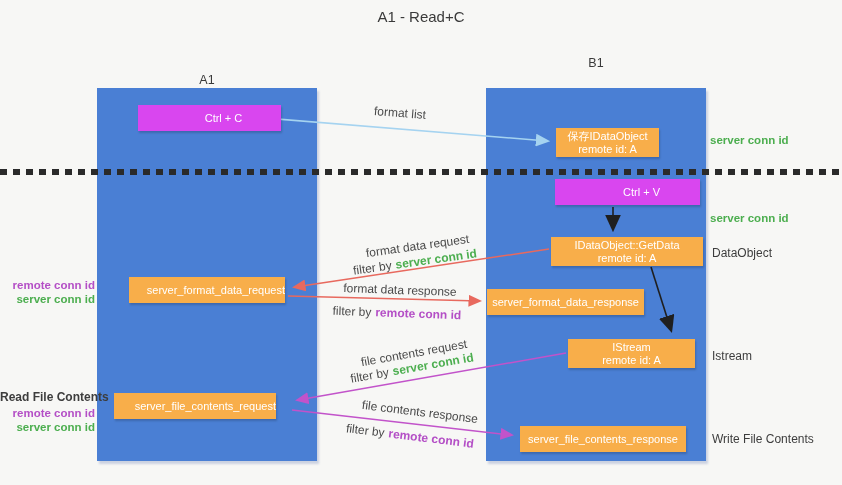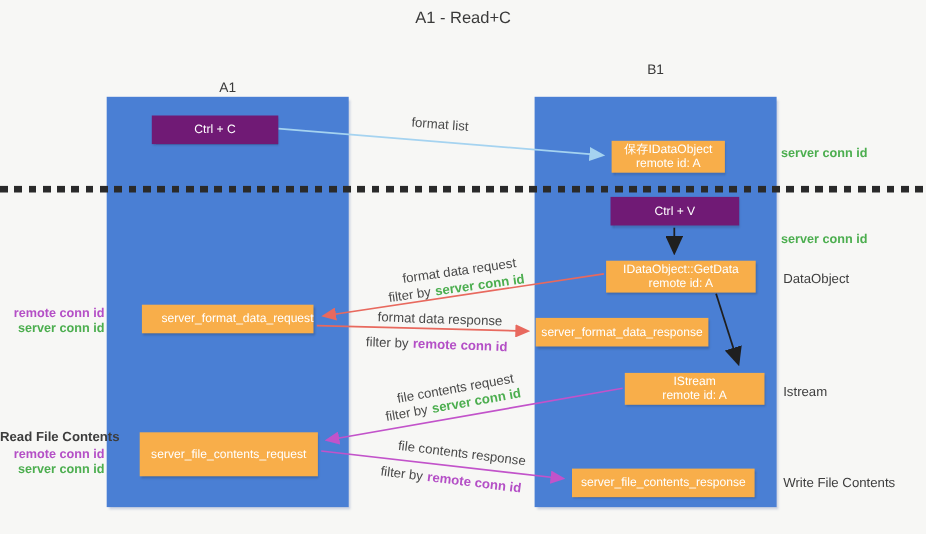--- a/index.html
+++ b/index.html
@@ -25,21 +25,21 @@
 
   .divider { top:169px; left:0; width:842px; height:6px; z-index:3;
              background:repeating-linear-gradient(to right,#2a2a2a 0 7px, transparent 7px 13px); }
 
   svg.arrows { position:absolute; top:0; left:0; width:842px; height:485px;
                z-index:4; pointer-events:none; }
 
   .node { z-index:5; text-align:center; color:#fff; font-size:11px;
           display:flex; flex-direction:column; justify-content:center;
           box-shadow:1px 2px 2px rgba(0,0,0,0.18); }
-  .node.green  { background:#701a75; }
+  .node.green  { background:#d946ef;padding-left:28px; }
   .node.orange { background:#f8ae4a; }
   .node .l { line-height:13px; white-space:nowrap; }
 
   .arrow-label { z-index:6; font-size:12px; color:#4a4a4a; white-space:nowrap;
                  text-align:center; }
   .arrow-label .green  { color:#4cae4f; font-weight:bold; }
   .arrow-label .purple { color:#b44fc6; font-weight:bold; }
   .arrow-label .pre { margin-right:4px; }
 
   .side-label { z-index:6; font-size:12px; white-space:nowrap; }
@@ -100,39 +100,39 @@
 
   <div class="abs node orange" style="left:556px; top:128px; width:103px; height:29px;">
     <span class="l">保存IDataObject</span>
     <span class="l">remote id: A</span>
   </div>
 
   <div class="abs node green" style="left:555px; top:179px; width:117px; height:26px;">
     <span class="l">Ctrl + V</span>
   </div>
 
-  <div class="abs node orange" style="left:551px; top:237px; width:136px; height:29px;">
+  <div class="abs node orange" style="left:551px; top:237px; width:152px; height:29px;">
     <span class="l">IDataObject::GetData</span>
     <span class="l">remote id: A</span>
   </div>
 
   <div class="abs node orange" style="left:129px; top:277px; width:156px; height:26px;text-align:right;">
     <span class="l">server_format_data_request</span>
   </div>
 
   <div class="abs node orange" style="left:487px; top:289px; width:157px; height:26px;">
     <span class="l">server_format_data_response</span>
   </div>
 
   <div class="abs node orange" style="left:568px; top:339px; width:127px; height:29px;">
     <span class="l">IStream</span>
     <span class="l">remote id: A</span>
   </div>
 
-  <div class="abs node orange" style="left:127px; top:393px; width:162px; height:40px;">
+  <div class="abs node orange" style="left:114px; top:393px; width:162px; height:26px;text-align:right;">
     <span class="l">server_file_contents_request</span>
   </div>
 
   <div class="abs node orange" style="left:520px; top:426px; width:166px; height:26px;">
     <span class="l">server_file_contents_response</span>
   </div>
 
   <div class="abs arrow-label" style="left:340px; top:106px; width:120px; transform:rotate(4.5deg);">format list</div>
 
   <div class="abs arrow-label" style="left:345px; top:239px; width:145px; transform:rotate(-8deg);">format data request</div>

